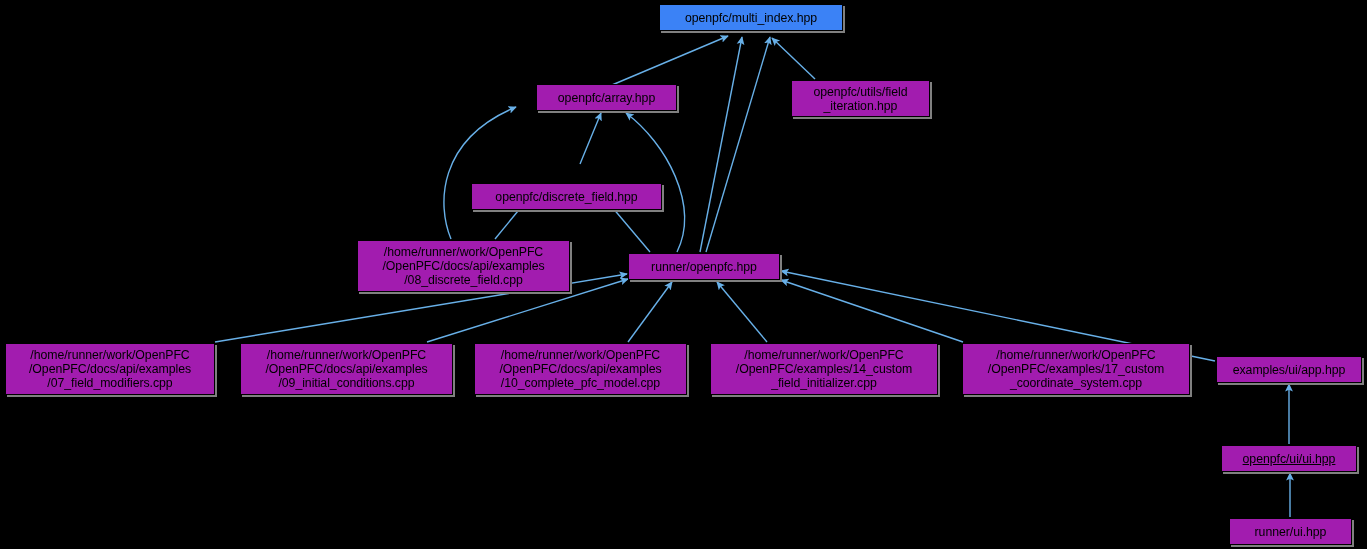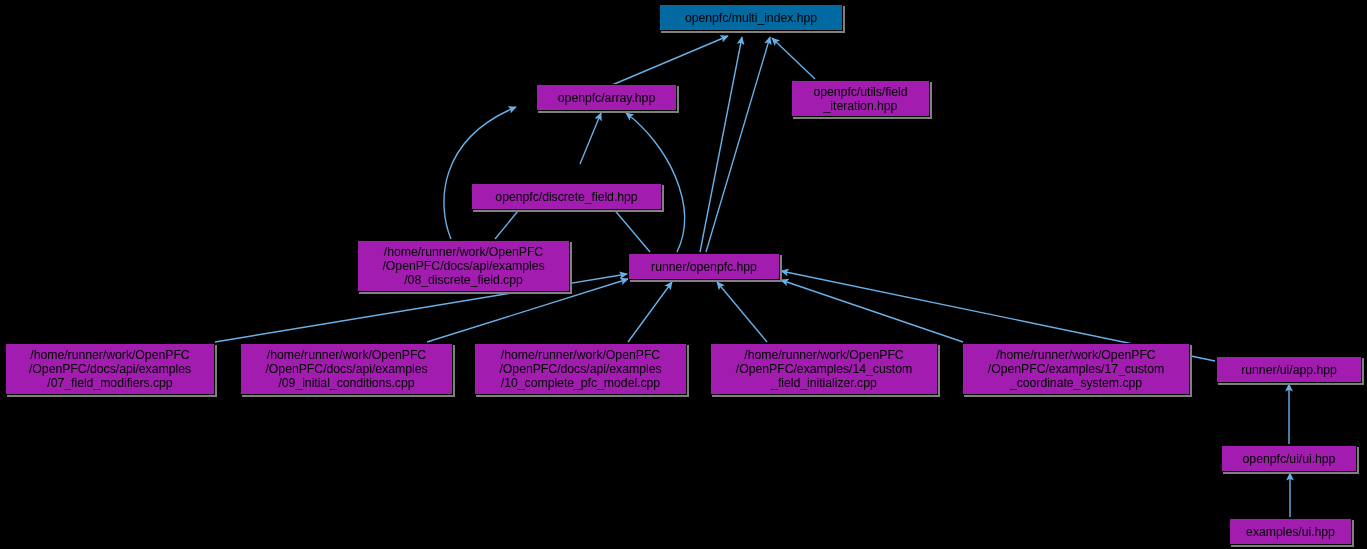--- a/index.html
+++ b/index.html
@@ -34,21 +34,21 @@
     line-height: 14px;
     text-align: center;
     display: flex;
     align-items: center;
     justify-content: center;
     white-space: pre-line;
     letter-spacing: -0.05px;
     z-index: 2;
   }
   .node.root {
-    background: #0369a1;
+    background: #3b82f6;
     justify-content: center;
   }
   .node .label {
     display: block;
     width: 100%;
     padding: 0 4px;
     box-sizing: border-box;
   }
 </style>
 </head>
@@ -97,17 +97,17 @@
 /09_initial_conditions.cpp</span></div>
       <div class="node" style="left: 474px; top: 343px; width: 213px; height: 52px;"><span class="label">/home/runner/work/OpenPFC
 /OpenPFC/docs/api/examples
 /10_complete_pfc_model.cpp</span></div>
       <div class="node" style="left: 710px; top: 343px; width: 228px; height: 52px;"><span class="label">/home/runner/work/OpenPFC
 /OpenPFC/examples/14_custom
 _field_initializer.cpp</span></div>
       <div class="node" style="left: 962px; top: 343px; width: 228px; height: 52px;"><span class="label">/home/runner/work/OpenPFC
 /OpenPFC/examples/17_custom
 _coordinate_system.cpp</span></div>
-      <div class="node" style="left: 1216px; top: 356px; width: 146px; height: 27px;"><span class="label">runner/ui/app.hpp</span></div>
-      <div class="node" style="left: 1221px; top: 445px; width: 136px; height: 27px;"><span class="label">openpfc/ui/ui.hpp</span></div>
-      <div class="node" style="left: 1229px; top: 518px; width: 123px; height: 27px;"><span class="label">examples/ui.hpp</span></div>
+      <div class="node" style="left: 1216px; top: 356px; width: 146px; height: 27px;"><span class="label">examples/ui/app.hpp</span></div>
+      <div class="node" style="left: 1221px; top: 445px; width: 136px; height: 27px; text-decoration: underline;"><span class="label">openpfc/ui/ui.hpp</span></div>
+      <div class="node" style="left: 1229px; top: 518px; width: 123px; height: 27px;"><span class="label">runner/ui.hpp</span></div>
     </div>
 </div>
 
 </body></html>

